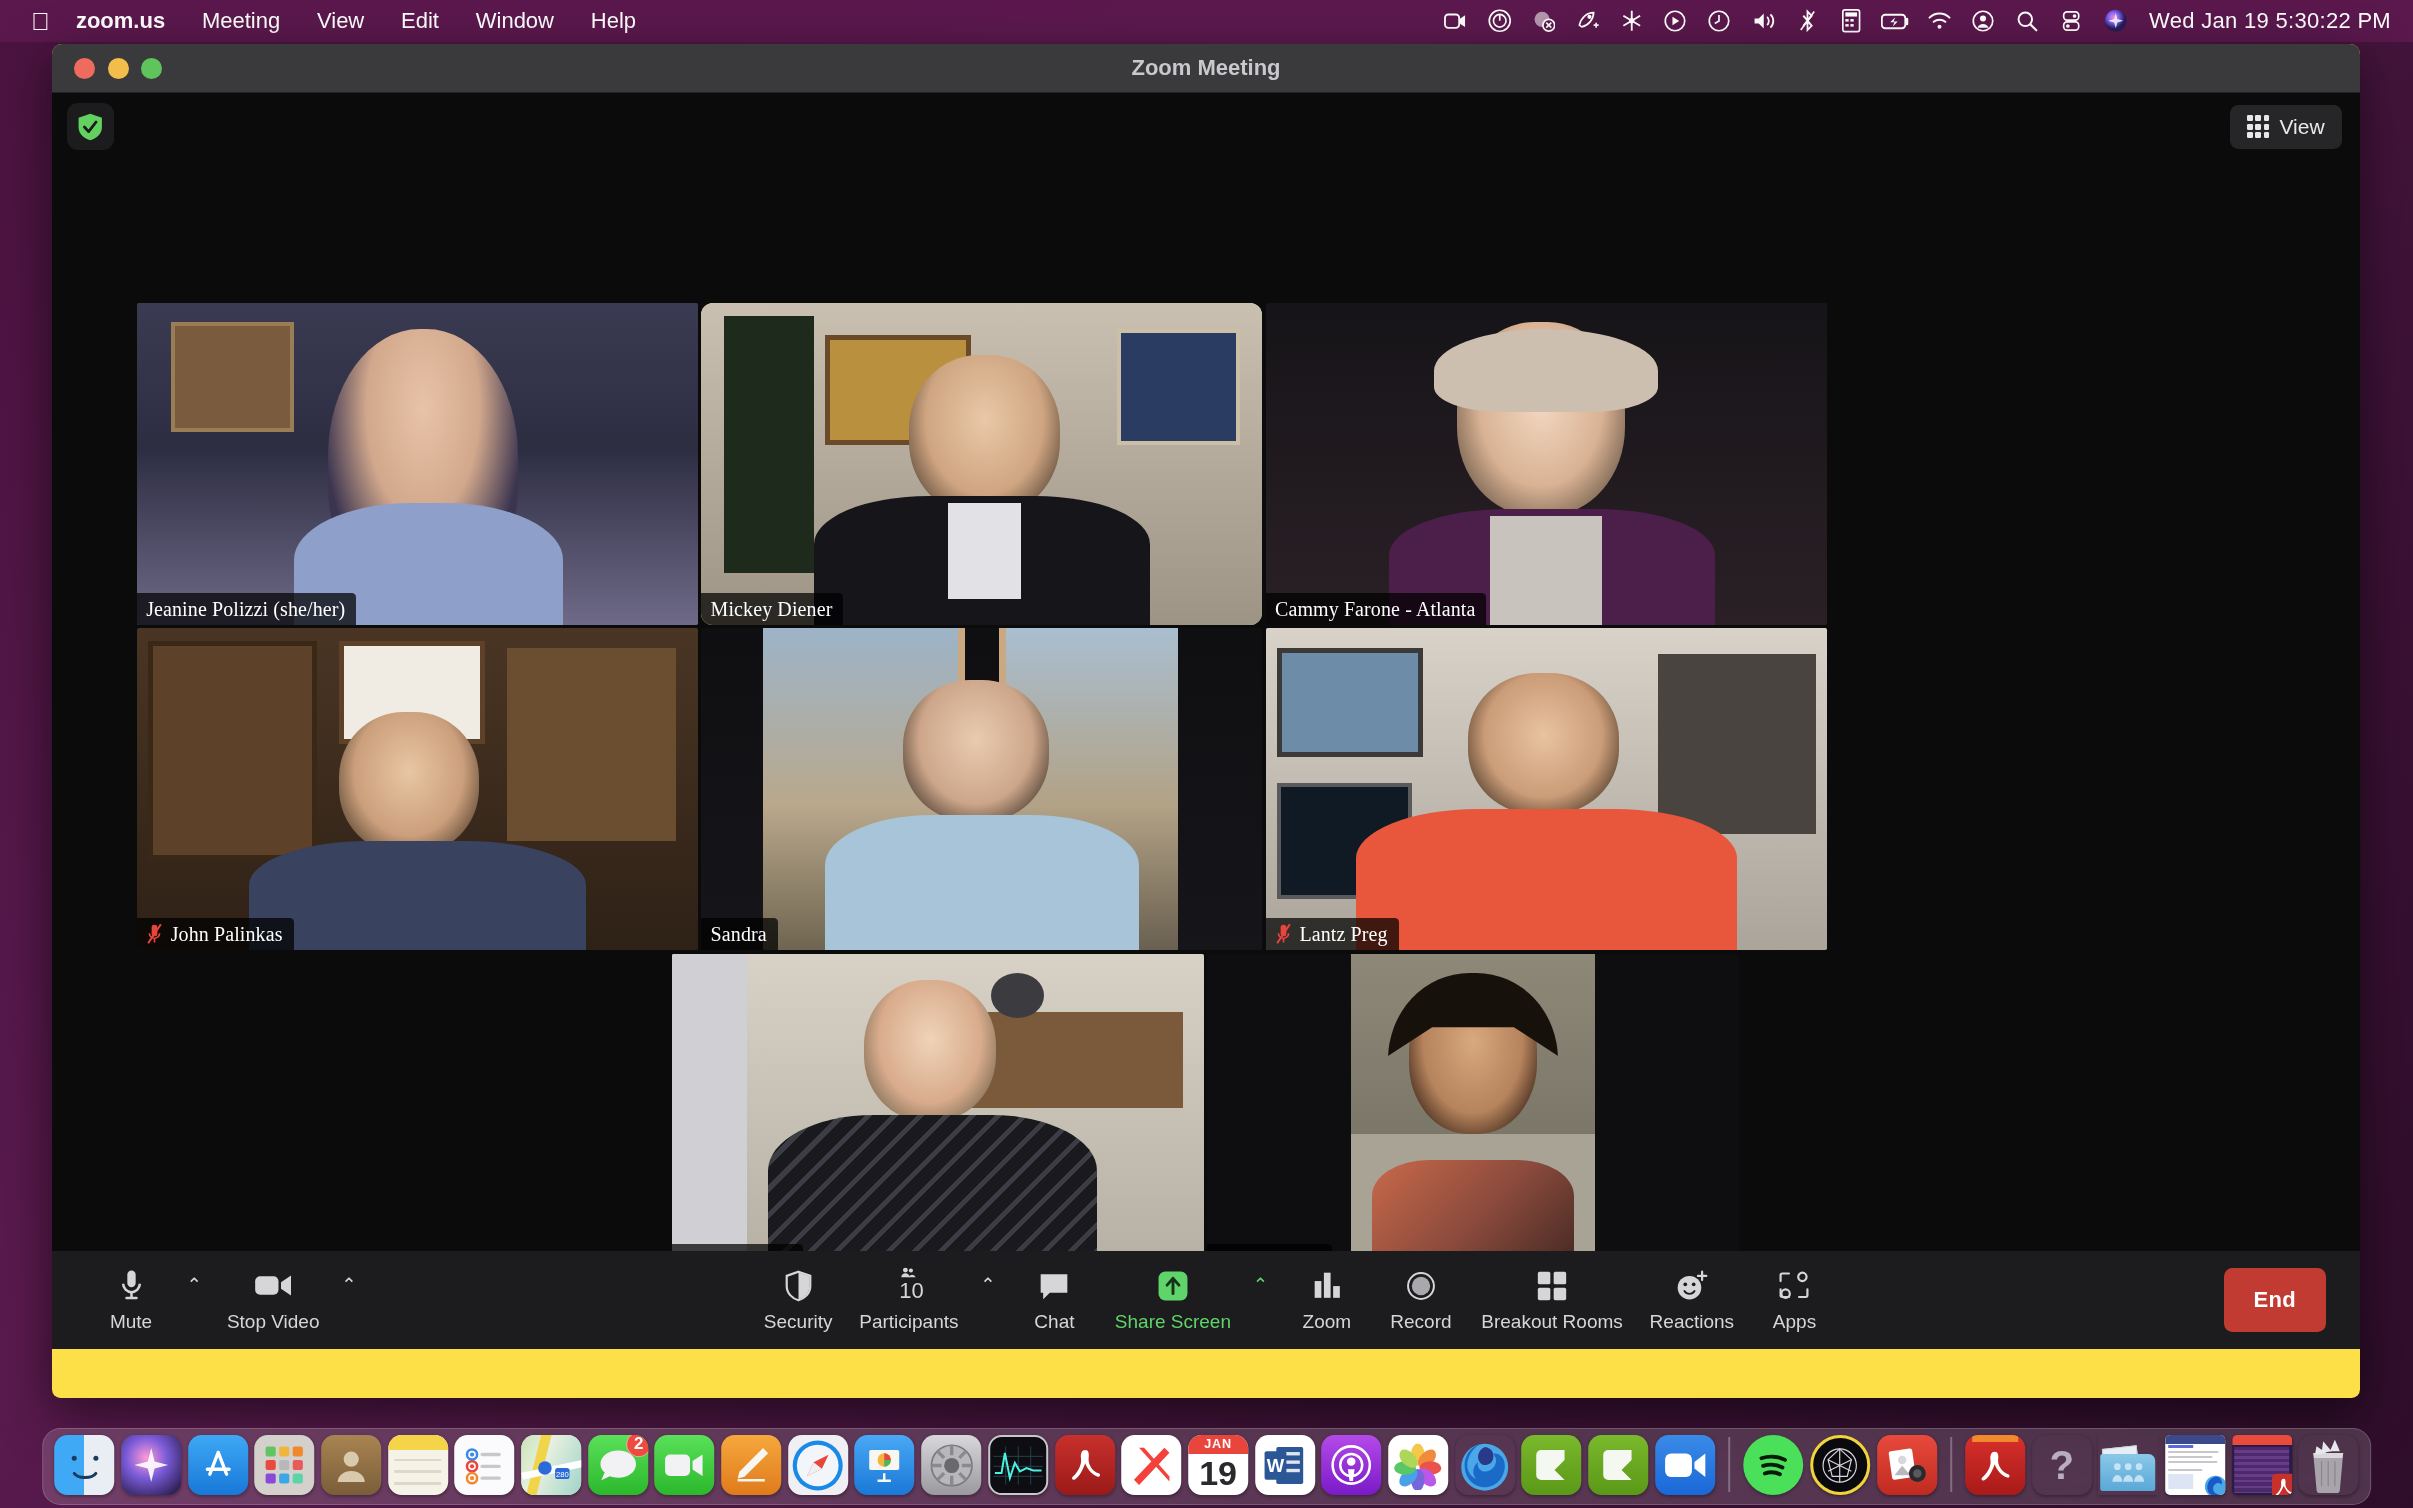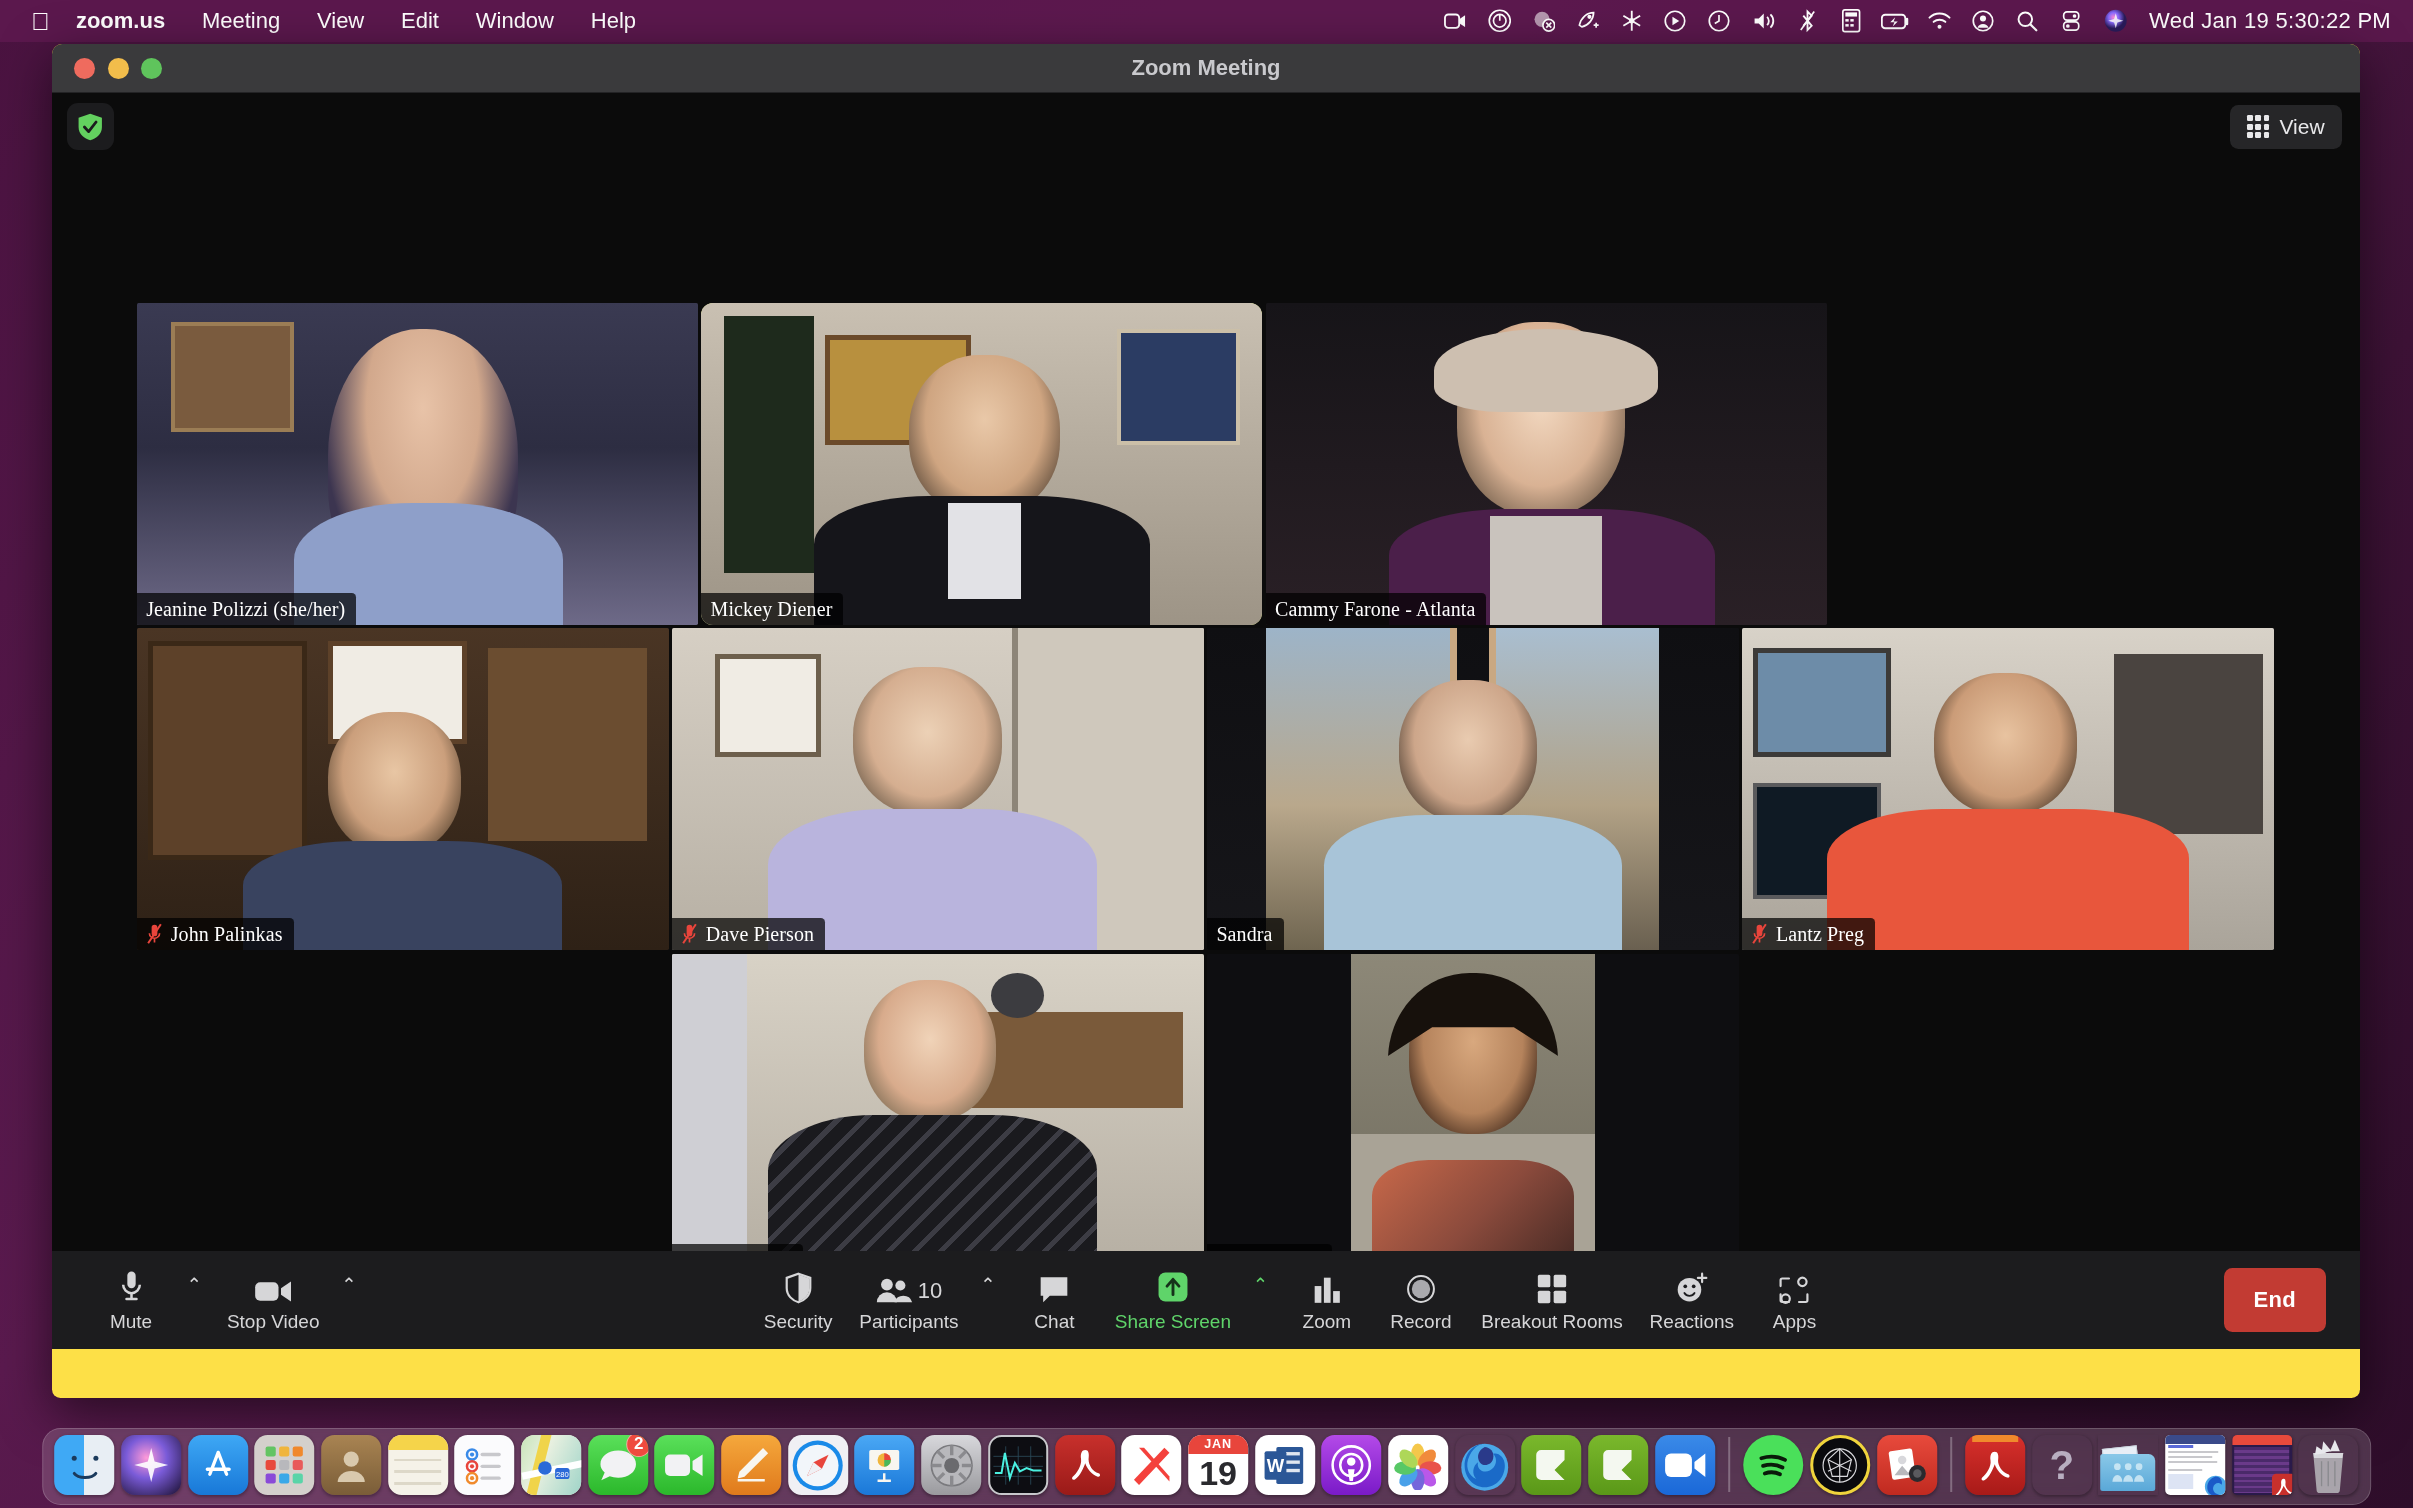--- a/index.html
+++ b/index.html
@@ -74,21 +74,21 @@
 
   
   .toolbar{
     position:absolute; left:0; bottom:0; width:100%; height:98px;
     background:#1c1c1e; display:flex; align-items:center;
   }
   .tb-left{ display:flex; padding-left:32px; gap:0; }
   .tb-center{ margin:0 auto; display:flex; gap:0; }
   .tb-right{ padding-right:34px; }
   .tb-item{ width:auto; min-width:94px; padding:0 13.4px; display:flex; flex-direction:column; align-items:center; justify-content:center; gap:6.7px; }
-  .tb-ic{ height:37px; display:flex; align-items:flex-end; justify-content:center; position:relative; }
+  .tb-ic{ height:37px; display:flex; align-items:center; justify-content:center; position:relative;flex-direction:column; }
   .tb-lbl{ font-size:19px; color:#d6d6d8; white-space:nowrap; }
   .tb-lbl.green{ color:#5fd46a; }
   .with-caret{ flex-direction:row; align-items:flex-start; gap:0; padding:0; min-width:0; }
   .caret{ color:#d6d6d8; font-size:18.4px; padding:6.7px 11.7px 0 8.4px; }
   .pcount{ font-size:22px; color:#d6d6d8; margin-left:5px; }
   .endbtn{
     background:#c23b33; color:#fff; font-size:22px; font-weight:bold;
     border-radius:8.4px; padding:19px 30px; letter-spacing:0.3px;
   }
 
@@ -341,39 +341,20 @@
                   <path d="M10 2 a3.4 3.4 0 0 1 3.4 3.4 v7 a3.4 3.4 0 0 1 -6.8 0 v-7 A3.4 3.4 0 0 1 10 2 Z" fill="#e8453c"></path>
                   <path d="M4 12 a6 6 0 0 0 12 0" fill="none" stroke="#e8453c" stroke-width="2"></path>
                   <path d="M10 18 v5" stroke="#e8453c" stroke-width="2"></path>
                   <path d="M2.5 24 L17.5 1.5" stroke="#e8453c" stroke-width="2.4"></path>
                 </svg>
             </span>
             <span class="pname">John Palinkas</span>
           </div>
         </div>
 
-        <div class="tile">
-          <div class="bg" style="background:linear-gradient(180deg,#d6cfc4 0%,#b7b0a4 100%);">
-            <div style="position:absolute;left:64%;top:0;width:36%;height:100%;background:#cfc8bc;border-left:6.7px solid #8d8578;"></div>
-            <div style="position:absolute;left:8%;top:8%;width:20%;height:32%;background:#f0ece4;border:5px solid #6d5f4c;"></div>
-            <div style="position:absolute;left:34%;top:12%;width:28%;height:46%;background:radial-gradient(ellipse at 50% 44%,#ecd1b6 0%,#d5ae90 55%,#6a5a48 85%);border-radius:46%;"></div>
-            <div style="position:absolute;left:18%;top:56%;width:62%;height:48%;background:#b9b4dd;border-radius:36% 36% 0 0;"></div>
-          </div>
-          <div class="pbar">
-            <span class="mute-ic">
-              <svg width="17" height="22" viewBox="0 0 20 26">
-                  <path d="M10 2 a3.4 3.4 0 0 1 3.4 3.4 v7 a3.4 3.4 0 0 1 -6.8 0 v-7 A3.4 3.4 0 0 1 10 2 Z" fill="#e8453c"></path>
-                  <path d="M4 12 a6 6 0 0 0 12 0" fill="none" stroke="#e8453c" stroke-width="2"></path>
-                  <path d="M10 18 v5" stroke="#e8453c" stroke-width="2"></path>
-                  <path d="M2.5 24 L17.5 1.5" stroke="#e8453c" stroke-width="2.4"></path>
-                </svg>
-            </span>
-            <span class="pname">Dave Pierson</span>
-          </div>
-        </div>
 
         <div class="tile">
           <div class="bg" style="background:linear-gradient(180deg,#0f0f12 0%,#16161a 100%);">
             <div style="position:absolute;left:11%;top:0;width:36%;height:100%;background:linear-gradient(180deg,#9db4c8 0%,#b9a88c 55%,#6f6550 100%);border-right:7.5px solid #c9a882;"></div>
             <div style="position:absolute;left:53%;top:0;width:32%;height:100%;background:linear-gradient(180deg,#a9bed0 0%,#b2a286 55%,#6a6050 100%);border-left:7.5px solid #c9a882;"></div>
             <div style="position:absolute;left:36%;top:16%;width:26%;height:44%;background:radial-gradient(ellipse at 50% 42%,#e9cbb0 0%,#cda68a 55%,#4a3c30 85%);border-radius:46%;"></div>
             <div style="position:absolute;left:22%;top:58%;width:56%;height:46%;background:#a8c4d8;border-radius:34% 34% 0 0;"></div>
           </div>
           <div class="pbar">
             <span class="pname">Sandra</span>

